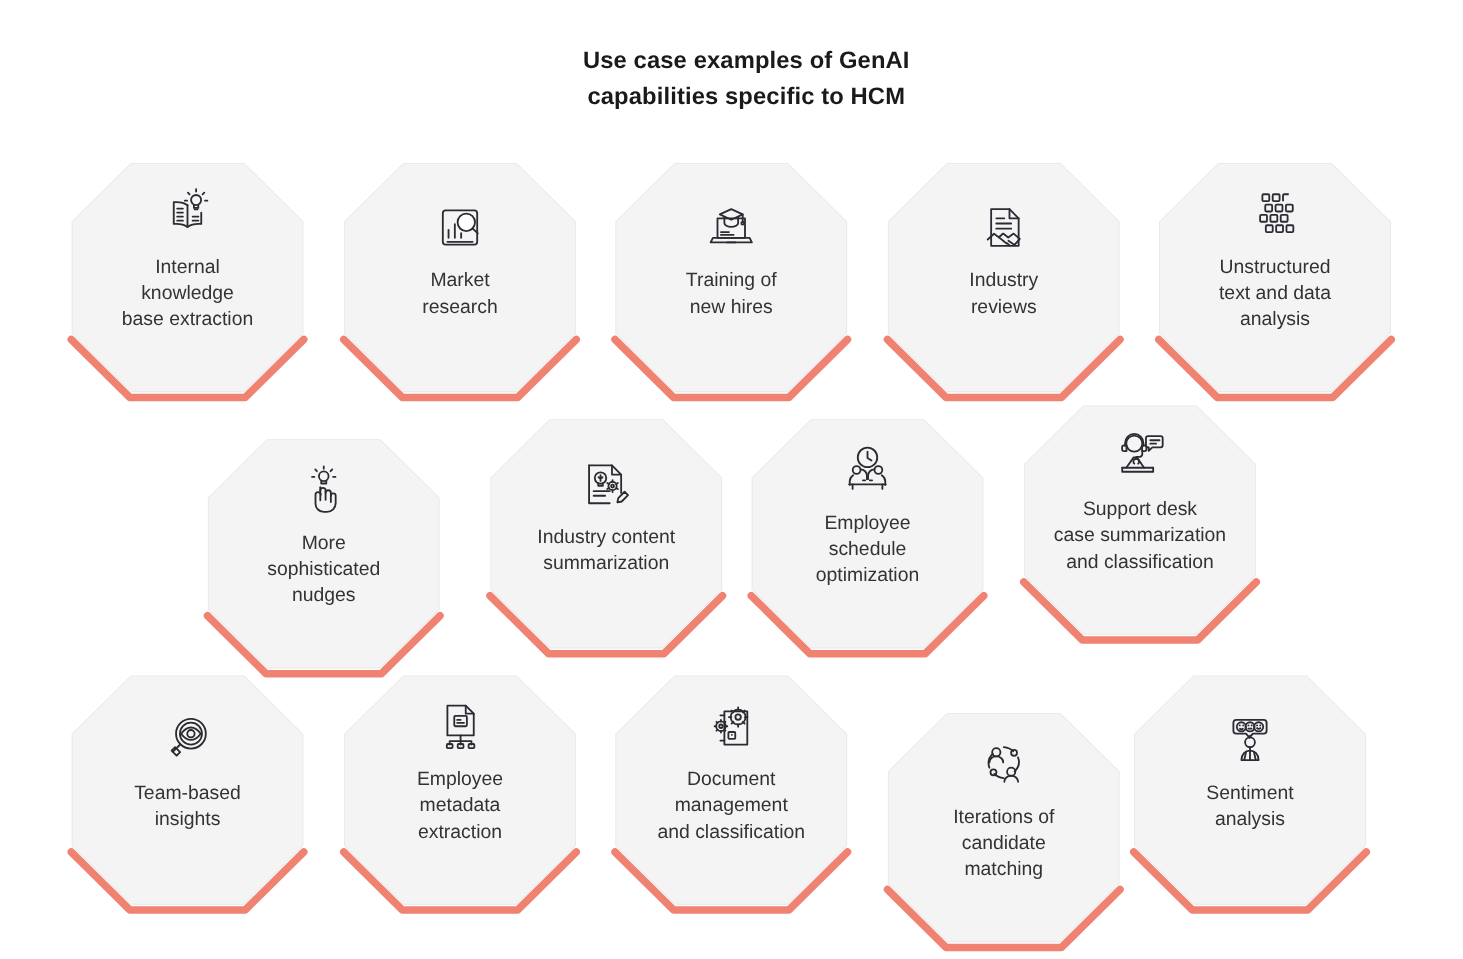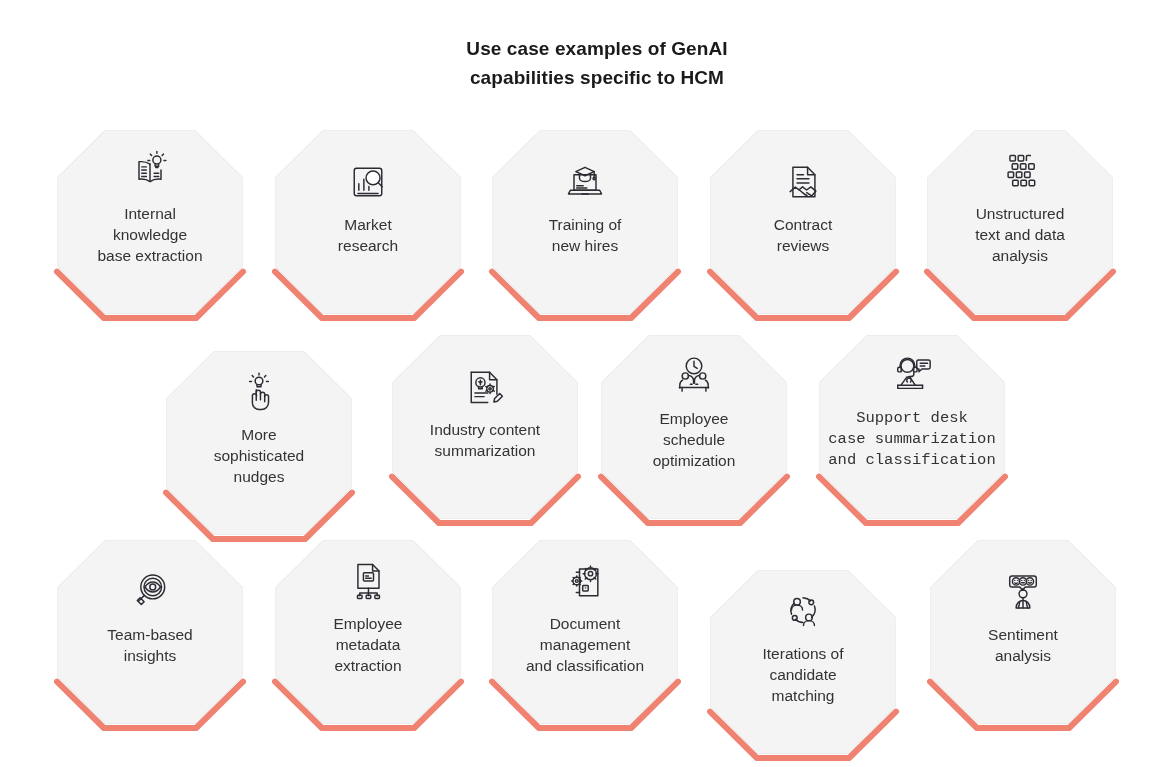--- a/index.html
+++ b/index.html
@@ -134,21 +134,21 @@
             <path d="M 2 143.59 L 48.92 190 L 141.07999999999998 190 L 188 143.59" fill="none" stroke="#f08272" stroke-width="6" stroke-linecap="round" stroke-linejoin="round"></path>
             <polygon points="49.92,3 140.07999999999998,3 187,49.410000000000004 187,138.59 140.07999999999998,185 49.92,185 3,138.59 3,49.410000000000004" fill="#f4f4f4" stroke="#e7e7e7" stroke-width="1.4" stroke-linejoin="round" style="paint-order:stroke"></polygon>
           </svg>
         </div>
         <div class="content">
           <span class="ico">
             <svg style="color:#2b2b33">
               <use href="#i-document-handshake-icon"></use>
             </svg>
           </span>
-          <span class="label">Contract
+          <span class="label">Industry
 reviews</span>
         </div>
       </div>
       <div class="hex" style="left: 925px; top: 128px;">
         <div class="shape">
           <svg viewBox="0 0 190 188">
             <path d="M 2 143.59 L 48.92 190 L 141.07999999999998 190 L 188 143.59" fill="none" stroke="#f08272" stroke-width="6" stroke-linecap="round" stroke-linejoin="round"></path>
             <polygon points="49.92,3 140.07999999999998,3 187,49.410000000000004 187,138.59 140.07999999999998,185 49.92,185 3,138.59 3,49.410000000000004" fill="#f4f4f4" stroke="#e7e7e7" stroke-width="1.4" stroke-linejoin="round" style="paint-order:stroke"></polygon>
           </svg>
         </div>
@@ -209,21 +209,21 @@
           <span class="ico">
             <svg style="color:#2b2b33">
               <use href="#i-person-clock-desk-icon"></use>
             </svg>
           </span>
           <span class="label">Employee
 schedule
 optimization</span>
         </div>
       </div>
-      <div class="hex" style="left: 817px; top: 333px; font-family: Liberation Mono, monospace;">
+      <div class="hex" style="left: 817px; top: 322px;">
         <div class="shape">
           <svg viewBox="0 0 190 188">
             <path d="M 2 143.59 L 48.92 190 L 141.07999999999998 190 L 188 143.59" fill="none" stroke="#f08272" stroke-width="6" stroke-linecap="round" stroke-linejoin="round"></path>
             <polygon points="49.92,3 140.07999999999998,3 187,49.410000000000004 187,138.59 140.07999999999998,185 49.92,185 3,138.59 3,49.410000000000004" fill="#f4f4f4" stroke="#e7e7e7" stroke-width="1.4" stroke-linejoin="round" style="paint-order:stroke"></polygon>
           </svg>
         </div>
         <div class="content">
           <span class="ico">
             <svg style="color:#2b2b33">
               <use href="#i-headset-agent-chat-icon"></use>
@@ -298,21 +298,21 @@
           <span class="ico">
             <svg style="color:#2b2b33">
               <use href="#i-people-cycle-icon"></use>
             </svg>
           </span>
           <span class="label">Iterations of
 candidate
 matching</span>
         </div>
       </div>
-      <div class="hex" style="left: 928px; top: 538px; text-decoration: underline;">
+      <div class="hex" style="left: 905px; top: 538px; text-decoration: underline;">
         <div class="shape">
           <svg viewBox="0 0 190 188">
             <path d="M 2 143.59 L 48.92 190 L 141.07999999999998 190 L 188 143.59" fill="none" stroke="#f08272" stroke-width="6" stroke-linecap="round" stroke-linejoin="round"></path>
             <polygon points="49.92,3 140.07999999999998,3 187,49.410000000000004 187,138.59 140.07999999999998,185 49.92,185 3,138.59 3,49.410000000000004" fill="#f4f4f4" stroke="#e7e7e7" stroke-width="1.4" stroke-linejoin="round" style="paint-order:stroke"></polygon>
           </svg>
         </div>
         <div class="content">
           <span class="ico">
             <svg style="color:#2b2b33">
               <use href="#i-person-emoji-chat-icon"></use>

